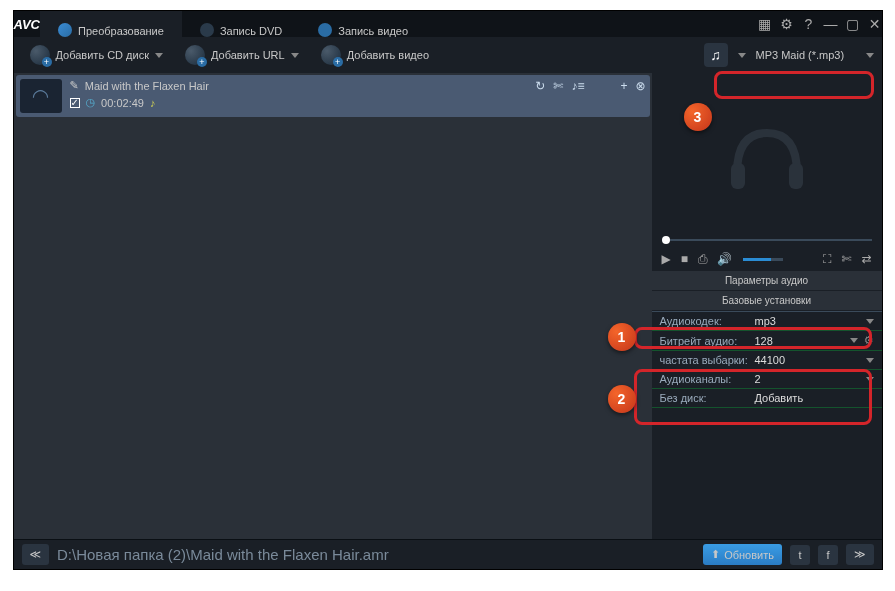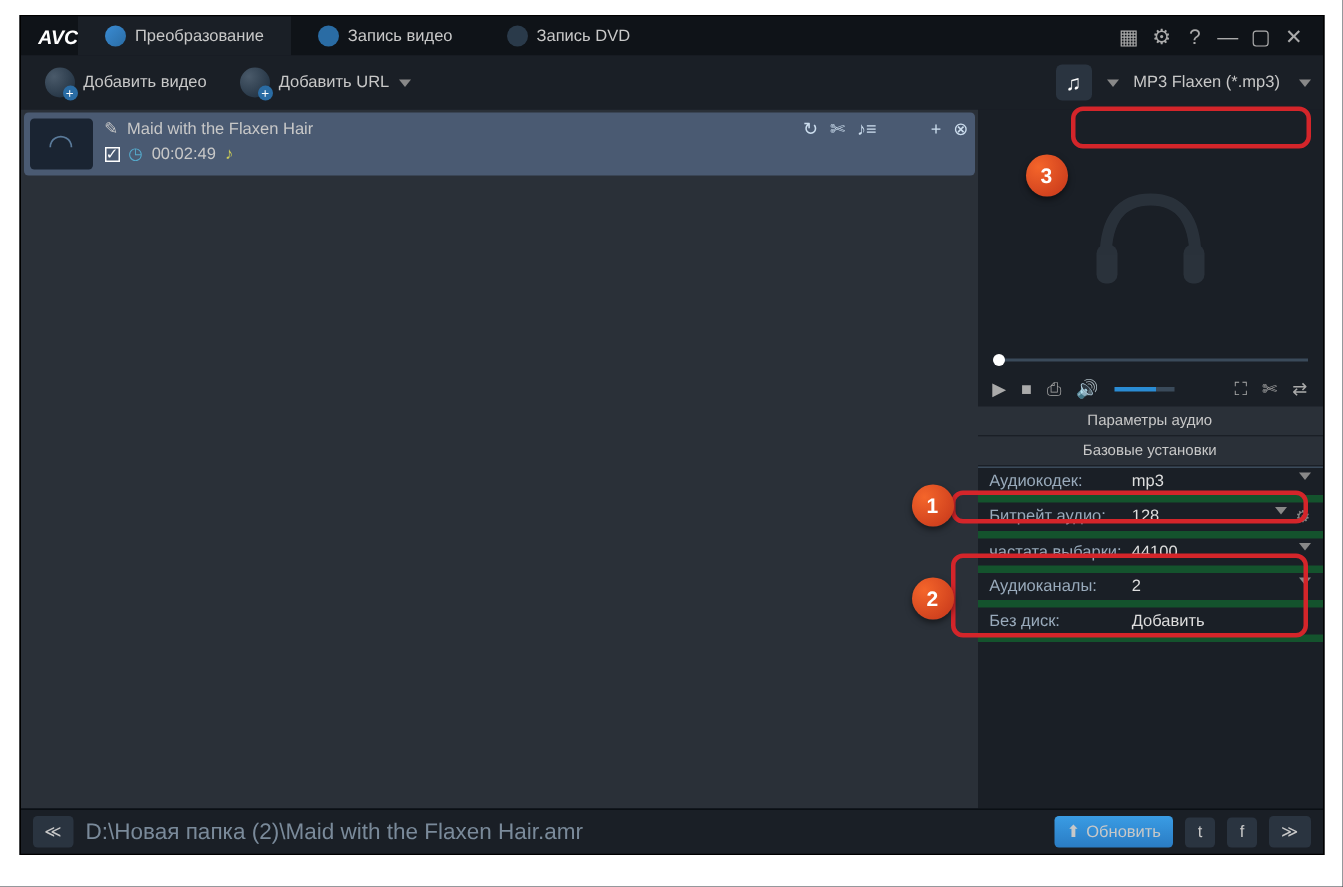--- a/index.html
+++ b/index.html
@@ -1,20 +1,20 @@
 <!DOCTYPE html>
 <html><head>
 <meta charset="utf-8">
 <style>
 *{box-sizing:border-box;margin:0;padding:0;font-family:Arial,sans-serif;font-size:11px;color:#c8c8c8}
 body{background:#fff;display:flex;justify-content:center;padding:10px}
 .window{width:870px;height:560px;background:#1a1f26;border:1px solid #000;display:flex;flex-direction:column;position:relative}
-.titlebar{height:26px;background:#0f1318;display:flex;align-items:center;padding:0 12px}
+.titlebar{height:26px;background:#0f1318;display:flex;align-items:center;padding:0 0}
 .logo{font-weight:bold;font-style:italic;font-size:13px;color:#fff}
-.tab{display:flex;align-items:center;gap:6px;padding:0 18px;height:26px;cursor:pointer}
+.tab{display:flex;align-items:flex-end;gap:6px;padding:0 18px;height:26px;cursor:pointer}
 .tab.active{background:#1a1f26}
 .tab-ico{width:14px;height:14px;border-radius:50%;background:#2a3a4a;display:inline-block;position:relative}
 .tab-ico.conv{background:linear-gradient(135deg,#3a8cd4,#2a6ca4)}
 .tab-ico.dvd{background:#2a3a4a}
 .tab-ico.rec{background:#2a6ca4}
 .winbtns{margin-left:auto;display:flex;gap:8px}
 .winbtn{width:14px;height:14px;cursor:pointer;color:#aaa;font-size:14px;text-align:center;line-height:14px}
 .toolbar{height:36px;background:#1a1f26;display:flex;align-items:center;padding:4px 8px;gap:6px}
 .tbtn{display:flex;align-items:center;gap:6px;padding:4px 8px;cursor:pointer;border-radius:3px}
 .tbtn .ico{width:20px;height:20px;border-radius:50%;background:radial-gradient(circle at 30% 30%,#4a5a6a,#1a2a3a);position:relative}
@@ -41,21 +41,21 @@
 .preview{height:160px;display:flex;align-items:center;justify-content:center}
 .hp{width:100px;height:80px;opacity:.25}
 .seek{height:14px;padding:0 10px;position:relative}
 .seek-track{height:2px;background:#3a4a5a;position:relative;top:6px}
 .seek-thumb{width:8px;height:8px;background:#fff;border-radius:50%;position:absolute;top:3px;left:10px}
 .pctrl{height:24px;display:flex;align-items:center;gap:10px;padding:0 10px}
 .pctrl span{cursor:pointer;color:#aaa;font-size:12px}
 .vol{width:40px;height:3px;background:linear-gradient(to right,#2a8cd4 70%,#3a4a5a 70%)}
 .sect{background:#2a3038;text-align:center;padding:4px;font-size:10px;cursor:pointer;border-bottom:1px solid #1a1f26}
 .params{border-top:1px solid #3a4a5a}
-.prow{display:flex;align-items:flex-start;padding:3px 8px;font-size:10px;border-bottom:5px solid #14532d}
+.prow{display:flex;align-items:center;padding:3px 8px;font-size:10px;border-bottom:1px solid #14532d}
 .prow .lbl{width:95px;color:#9ab}
 .prow .val{flex:1;color:#ddd}
 .prow .car{margin-left:auto}
 .gear{margin-left:6px;color:#888;cursor:pointer}
 .footer{height:30px;background:#1a1f26;border-top:1px solid #0a0f14;display:flex;align-items:center;padding:0 8px;gap:8px}
 .fbtn{background:#2a3440;padding:4px 8px;border-radius:3px;cursor:pointer;font-size:11px}
 .path{flex:1;font-size:15px;color:#7a8a9a}
 .update{background:linear-gradient(#3a9ce4,#2a7cc4);color:#fff;padding:4px 8px;border-radius:3px;cursor:pointer;font-size:11px;display:flex;align-items:center;gap:4px}
 .soc{width:20px;height:20px;background:#2a3440;border-radius:3px;cursor:pointer;display:flex;align-items:center;justify-content:center;font-size:11px}
 .callout{position:absolute;border:3px solid #d4252a;border-radius:8px;pointer-events:none;z-index:10}
@@ -71,51 +71,56 @@
 <body>
 
 <div class="window">
  <div class="titlebar">
   <span class="logo">AVC</span>
   <div class="tab active">
         <span class="tab-ico conv"></span>
         <span>Преобразование</span>
       </div>
   <div class="tab">
+        <span class="tab-ico dvd"></span>
+        <span>Запись DVD</span>
+      </div>
+  <div class="tab">
         <span class="tab-ico rec"></span>
         <span>Запись видео</span>
-      </div>
-  <div class="tab">
-        <span class="tab-ico dvd"></span>
-        <span>Запись DVD</span>
       </div>
   <div class="winbtns">
    <span class="winbtn">▦</span>
    <span class="winbtn">⚙</span>
    <span class="winbtn">?</span>
    <span class="winbtn">—</span>
    <span class="winbtn">▢</span>
    <span class="winbtn">✕</span>
   </div>
  </div>
 
  <div class="toolbar">
   <div class="tbtn">
         <span class="ico"></span>
-        <span>Добавить видео</span>
+        <span>Добавить CD диск</span>
+        <span class="caret"></span>
       </div>
   <div class="tbtn">
         <span class="ico"></span>
         <span>Добавить URL</span>
         <span class="caret"></span>
       </div>
+  <div class="tbtn">
+        <span class="ico"></span>
+        <span>Добавить видео</span>
+      </div>
   <div class="fmt-sel">
    <div class="fmt-ico">♫</div>
    <span class="caret"></span>
-   <span class="fmt-txt">MP3 Flaxen (*.mp3)</span>
+   <span class="fmt-txt">MP3 Maid (*.mp3)</span>
    <span class="caret"></span>
   </div>
  </div>
 
  <div class="main">
   <div class="left">
    <div class="item">
     <div class="thumb">◠</div>
     <div class="item-body">
      <div class="item-title">

